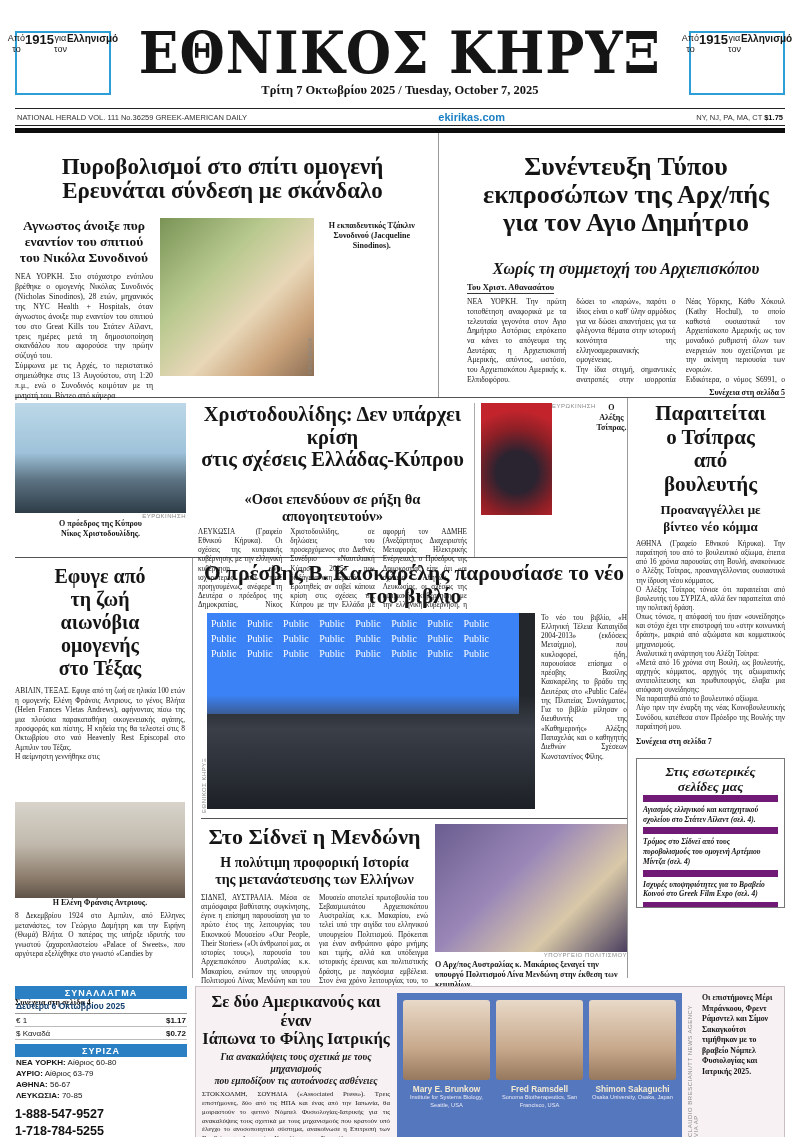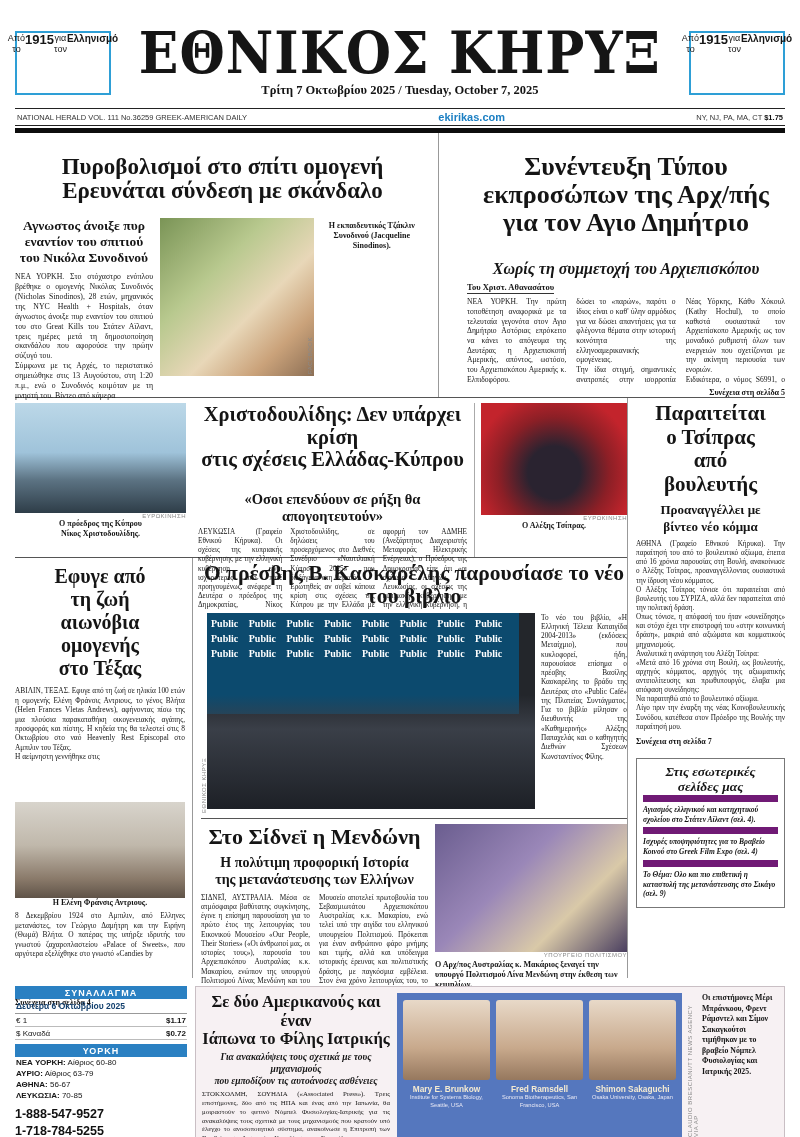--- a/index.html
+++ b/index.html
@@ -57,36 +57,36 @@
   .leftmain{width:612px;flex:0 0 auto;}
   .rail{flex:1;border-left:1px solid #999;padding:4px 0 0 8px;box-sizing:border-box;}
   
   .row2{display:flex;height:160px;border-bottom:1px solid #555;padding-top:5px;box-sizing:border-box;}
   .cyp-col{width:176px;flex:0 0 auto;display:flex;flex-direction:column;padding-right:5px;box-sizing:border-box;}
   .cyp-photo{height:110px;background:linear-gradient(180deg,#bcd8e8 0%,#9fc3da 45%,#5c7383 70%,#2e3d48 100%);}
   .row2-art{flex:1;padding:0 7px;min-width:0;}
   .row2-art .hl{font-size:20.5px;line-height:1.1;}
   .row2-art .deck{font-size:14.5px;margin:20px 0 3px;}
   .cyp-body{column-count:3;column-gap:8px;font-size:7.2px;height:84px;}
-  .tsi-col{width:153px;flex:0 0 auto;display:flex;flex-direction:column;border-left:1px solid #aaa;padding-left:6px;box-sizing:border-box;}
+  .tsi-col{width:153px;flex:0 0 auto;display:flex;flex-direction:row;border-left:1px solid #aaa;padding-left:6px;box-sizing:border-box;}
   .tsi-photo{height:112px;background:radial-gradient(circle at 50% 62%,#2a2330 26%,#8c1f26 55%,#c3242c 80%);}
   
   .row3{display:flex;height:420px;}
   .texas{width:178px;flex:0 0 auto;border-right:1px solid #999;padding:7px 7px 0 0;box-sizing:border-box;}
   .texas .hl{font-size:20px;line-height:1.15;}
   .texas .body-txt{font-size:7.4px;}
   .tex-body-top{height:112px;margin-top:6px;}
   .tex-photo{height:96px;background:linear-gradient(180deg,#d8d4cc 0%,#c0b8ab 45%,#8a7a6a 80%,#5f5348 100%);margin-top:4px;}
   .tex-body-bot{height:84px;margin-top:3px;}
   .center{flex:1;padding:4px 0 0 8px;min-width:0;}
   .book .hl{font-size:21.5px;line-height:1.05;}
   .book-row{display:flex;margin-top:5px;border-bottom:1px solid #555;padding-bottom:5px;}
   .book-photo{flex:1;height:196px;position:relative;background:#23262b;overflow:hidden;}
-  .public-strip{position:absolute;top:0;left:0;right:16px;height:52%;background:#0c4a6e;color:#fff;
-                font-weight:bold;font-size:10px;line-height:1.5;word-spacing:8px;padding:3px 4px;overflow:hidden;box-sizing:border-box;}
+  .public-strip{position:absolute;top:0;left:0;right:16px;height:52%;background:#3b82f6;color:#fff;
+                font-weight:normal;font-size:10px;line-height:1.5;word-spacing:8px;padding:3px 4px;overflow:hidden;box-sizing:border-box;}
   .book-people{position:absolute;bottom:0;left:0;right:0;height:58%;
                background:linear-gradient(180deg,rgba(35,38,43,0) 0%,#3a3f48 30%,#1d2026 100%);}
   .book-side{width:92px;flex:0 0 auto;padding-left:6px;font-size:7.3px;height:200px;box-sizing:border-box;}
   .sydney{display:flex;margin-top:5px;}
   .syd-left{flex:1;padding-right:7px;min-width:0;}
   .syd-left .hl{font-size:22px;}
   .syd-left .deck{font-size:14px;line-height:1.25;margin:4px 0 4px;}
   .syd-body{column-count:2;column-gap:9px;font-size:7.3px;height:116px;}
   .syd-right{width:192px;flex:0 0 auto;display:flex;flex-direction:column;}
   .syd-photo{height:128px;background:linear-gradient(135deg,#6a5d8f 0%,#9a87b8 40%,#d9c9a8 70%,#4a3f60 100%);}
@@ -282,40 +282,41 @@
 «Μετά από 16 χρόνια στη Βουλή, ως βουλευτής, αρχηγός κόμματος, αρχηγός της αξιωματικής αντιπολίτευσης και πρωθυπουργός, έλαβα μια απόφαση συνείδησης:
 Να παραιτηθώ από το βουλευτικό αξίωμα.
 Λίγο πριν την έναρξη της νέας Κοινοβουλευτικής Συνόδου, κατέθεσα στον Πρόεδρο της Βουλής την παραίτησή μου.</div>
         <div class="cont">Συνέχεια στη σελίδα 7</div>
       </article>
 
       <div class="inside-box">
         <div class="inside-title">Στις εσωτερικές
 σελίδες μας</div>
         <div class="inside-item">Αγιασμός ελληνικού και κατηχητικού σχολείου στο Στάτεν Αϊλαντ (σελ. 4).</div>
+        <div class="inside-item">Τρόμος στο Σίδνεϊ από τους πυροβολισμούς του ομογενή Αρτέμιου Μίντζα (σελ. 4)</div>
         <div class="inside-item">Ισχυρές υποψηφιότητες για το Βραβείο Κοινού στο Greek Film Expo (σελ. 4)</div>
         <div class="inside-item">Το Θέμα: Ολο και πιο επιθετική η καταστολή της μετανάστευσης στο Σικάγο (σελ. 9)</div>
 
       </div>
     </aside>
   </div>
 
   <section class="bottom">
     <div class="infocol">
       <div class="bluehdr">ΣΥΝΑΛΛΑΓΜΑ</div>
       <div class="exdate">Δευτέρα 6 Οκτωβρίου 2025</div>
       <div class="exrow">
         <span>€ 1</span>
         <b>$1.17</b>
       </div>
       <div class="exrow">
         <span>$ Καναδά</span>
         <b>$0.72</b>
       </div>
-      <div class="bluehdr" style="margin-top:4px;">ΥΟΡΚΗ</div>
+      <div class="bluehdr" style="margin-top:4px;">ΣΥΡΙΖΑ</div>
       <div class="wline">
         <span class="wl">ΝΕΑ ΥΟΡΚΗ:</span>
         <span>Αίθριος 60-80</span>
       </div>
       <div class="wline">
         <span class="wl">ΑΥΡΙΟ:</span>
         <span>Αίθριος 63-79</span>
       </div>
       <div class="wline">
         <span class="wl">ΑΘΗΝΑ:</span>

